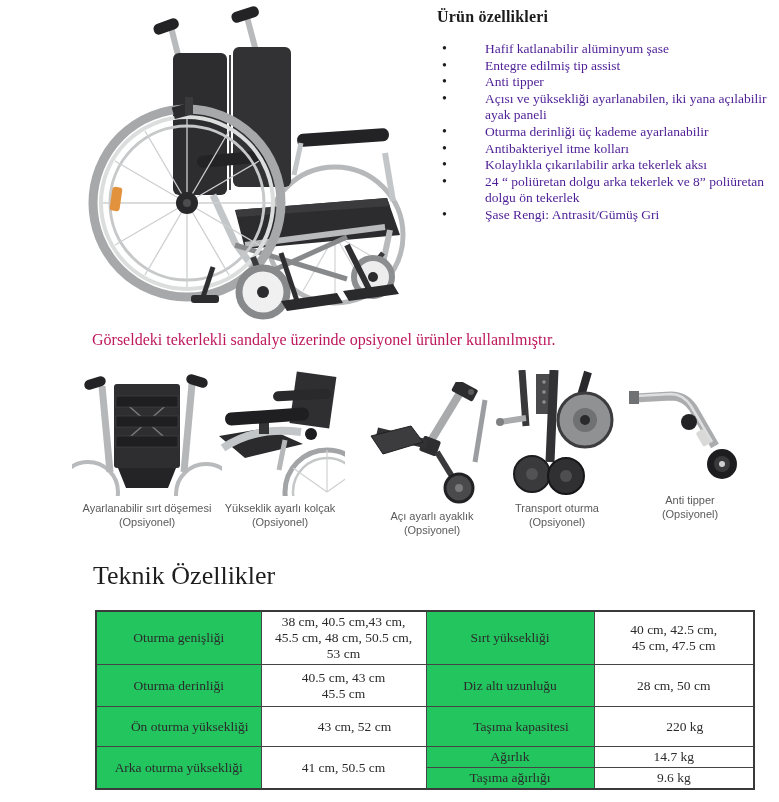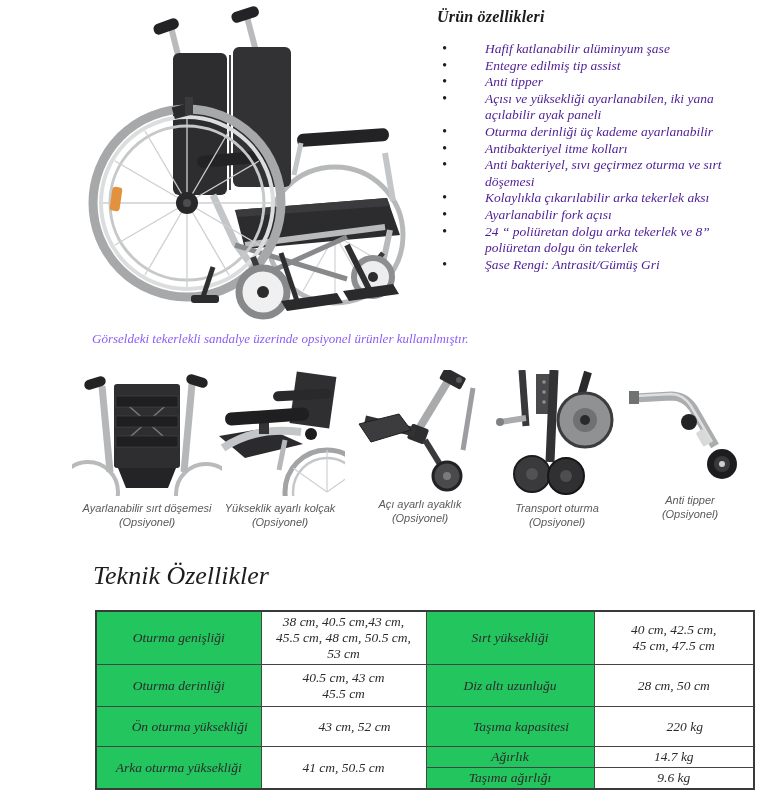--- a/index.html
+++ b/index.html
@@ -1,30 +1,30 @@
 <!DOCTYPE html>
 <html lang="tr"><head>
 <meta charset="utf-8">
 <style>
   html,body{margin:0;padding:0;background:#fff;}
   .page{position:relative;width:779px;height:802px;background:#ffffff;overflow:hidden;
-        font-family:"Liberation Serif",serif;color:#2a2a2a;font-style:italic;}
+        font-family:"Liberation Serif",serif;color:#2a2a2a;}
 
   
   .main-photo{position:absolute;left:85px;top:5px;width:340px;height:318px;}
 
   
   .features{position:absolute;left:437px;top:8px;width:330px;}
   .features h2{margin:0;font-size:16px;font-weight:bold;color:#1b1b1b;letter-spacing:.2px;}
   .features ul{list-style:none;margin:15px 0 0 0;padding:0;}
   .features li{position:relative;padding-left:48px;font-size:13.5px;line-height:16.6px;color:#4c1d95;}
   .features li::before{content:"\2022";position:absolute;left:5px;top:0;font-size:14px;color:#1d1d1d;}
 
   
-  .photo-note{position:absolute;left:92px;top:331px;font-size:13px;color:#8b5cf6;}
+  .photo-note{position:absolute;left:92px;top:331px;font-size:16px;color:#be185d;}
 
   
   .accessory{position:absolute;top:370px;text-align:center;}
   .accessory .thumb{display:block;margin:0 auto;}
   .accessory .cap{margin-top:5px;font-family:"Liberation Sans",sans-serif;
                   font-size:11px;line-height:14px;color:#5a5a5a;}
   .acc1{left:72px;width:150px;}
   .acc2{left:215px;width:130px;}
   .acc3{left:355px;width:130px;}
   .acc4{left:492px;width:130px;}
@@ -127,23 +127,21 @@
 
   <div class="features">
     <h2>Ürün özellikleri</h2>
     <ul>
       <li>Hafif katlanabilir alüminyum şase</li>
       <li>Entegre edilmiş tip assist</li>
       <li>Anti tipper</li>
       <li>Açısı ve yüksekliği ayarlanabilen, iki yana açılabilir ayak paneli</li>
       <li>Oturma derinliği üç kademe ayarlanabilir</li>
       <li>Antibakteriyel itme kolları</li>
-      <li>Anti bakteriyel, sıvı geçirmez oturma ve sırt döşemesi</li>
       <li>Kolaylıkla çıkarılabilir arka tekerlek aksı</li>
-      <li>Ayarlanabilir fork açısı</li>
       <li>24 “ poliüretan dolgu arka tekerlek ve 8” poliüretan dolgu ön tekerlek</li>
       <li>Şase Rengi: Antrasit/Gümüş Gri</li>
     </ul>
   </div>
 
   <div class="photo-note">Görseldeki tekerlekli sandalye üzerinde opsiyonel ürünler kullanılmıştır.</div>
 
   <figure class="accessory acc1" style="margin:0;">
     <svg class="thumb" width="150" height="126" viewBox="0 0 150 126">
       <circle cx="16" cy="122" r="30" fill="none" stroke="#b8babc" stroke-width="4"></circle>
@@ -178,21 +176,21 @@
       <rect x="44" y="50" width="10" height="14" fill="#343437"></rect>
       <rect x="10" y="40" width="84" height="13" rx="6" fill="#1f1f22" transform="rotate(-4 52 46)"></rect>
       <circle cx="96" cy="64" r="6" fill="#1c1c1e"></circle>
     </svg>
     <figcaption class="cap">
       <div>Yükseklik ayarlı kolçak</div>
       <div>(Opsiyonel)</div>
     </figcaption>
   </figure>
 
-  <figure class="accessory acc3" style="margin:0;">
+  <figure class="accessory acc3" style="margin:12px;">
     <svg class="thumb" width="130" height="122" viewBox="0 0 130 122">
       <path d="M118,18 L108,80" stroke="#9b9da0" stroke-width="5" fill="none"></path>
       <path d="M96,6 L62,62" stroke="#a8aaac" stroke-width="8" fill="none"></path>
       <rect x="86" y="2" width="24" height="13" rx="2" fill="#2c2c2e" transform="rotate(28 98 8)"></rect>
       <circle cx="104" cy="10" r="3" fill="#5a5a5c"></circle>
       <rect x="54" y="56" width="18" height="16" rx="2" fill="#2e2e30" transform="rotate(20 63 64)"></rect>
       <path d="M10,50 L60,62" stroke="#323234" stroke-width="9" fill="none"></path>
       <polygon points="4,54 44,44 56,60 16,72" fill="#3c3c3e" stroke="#1e1e20" stroke-width="1"></polygon>
       <path d="M70,70 L86,96" stroke="#3a3a3c" stroke-width="6"></path>
       <circle cx="92" cy="106" r="14" fill="#4a4a4c" stroke="#222224" stroke-width="3"></circle>

